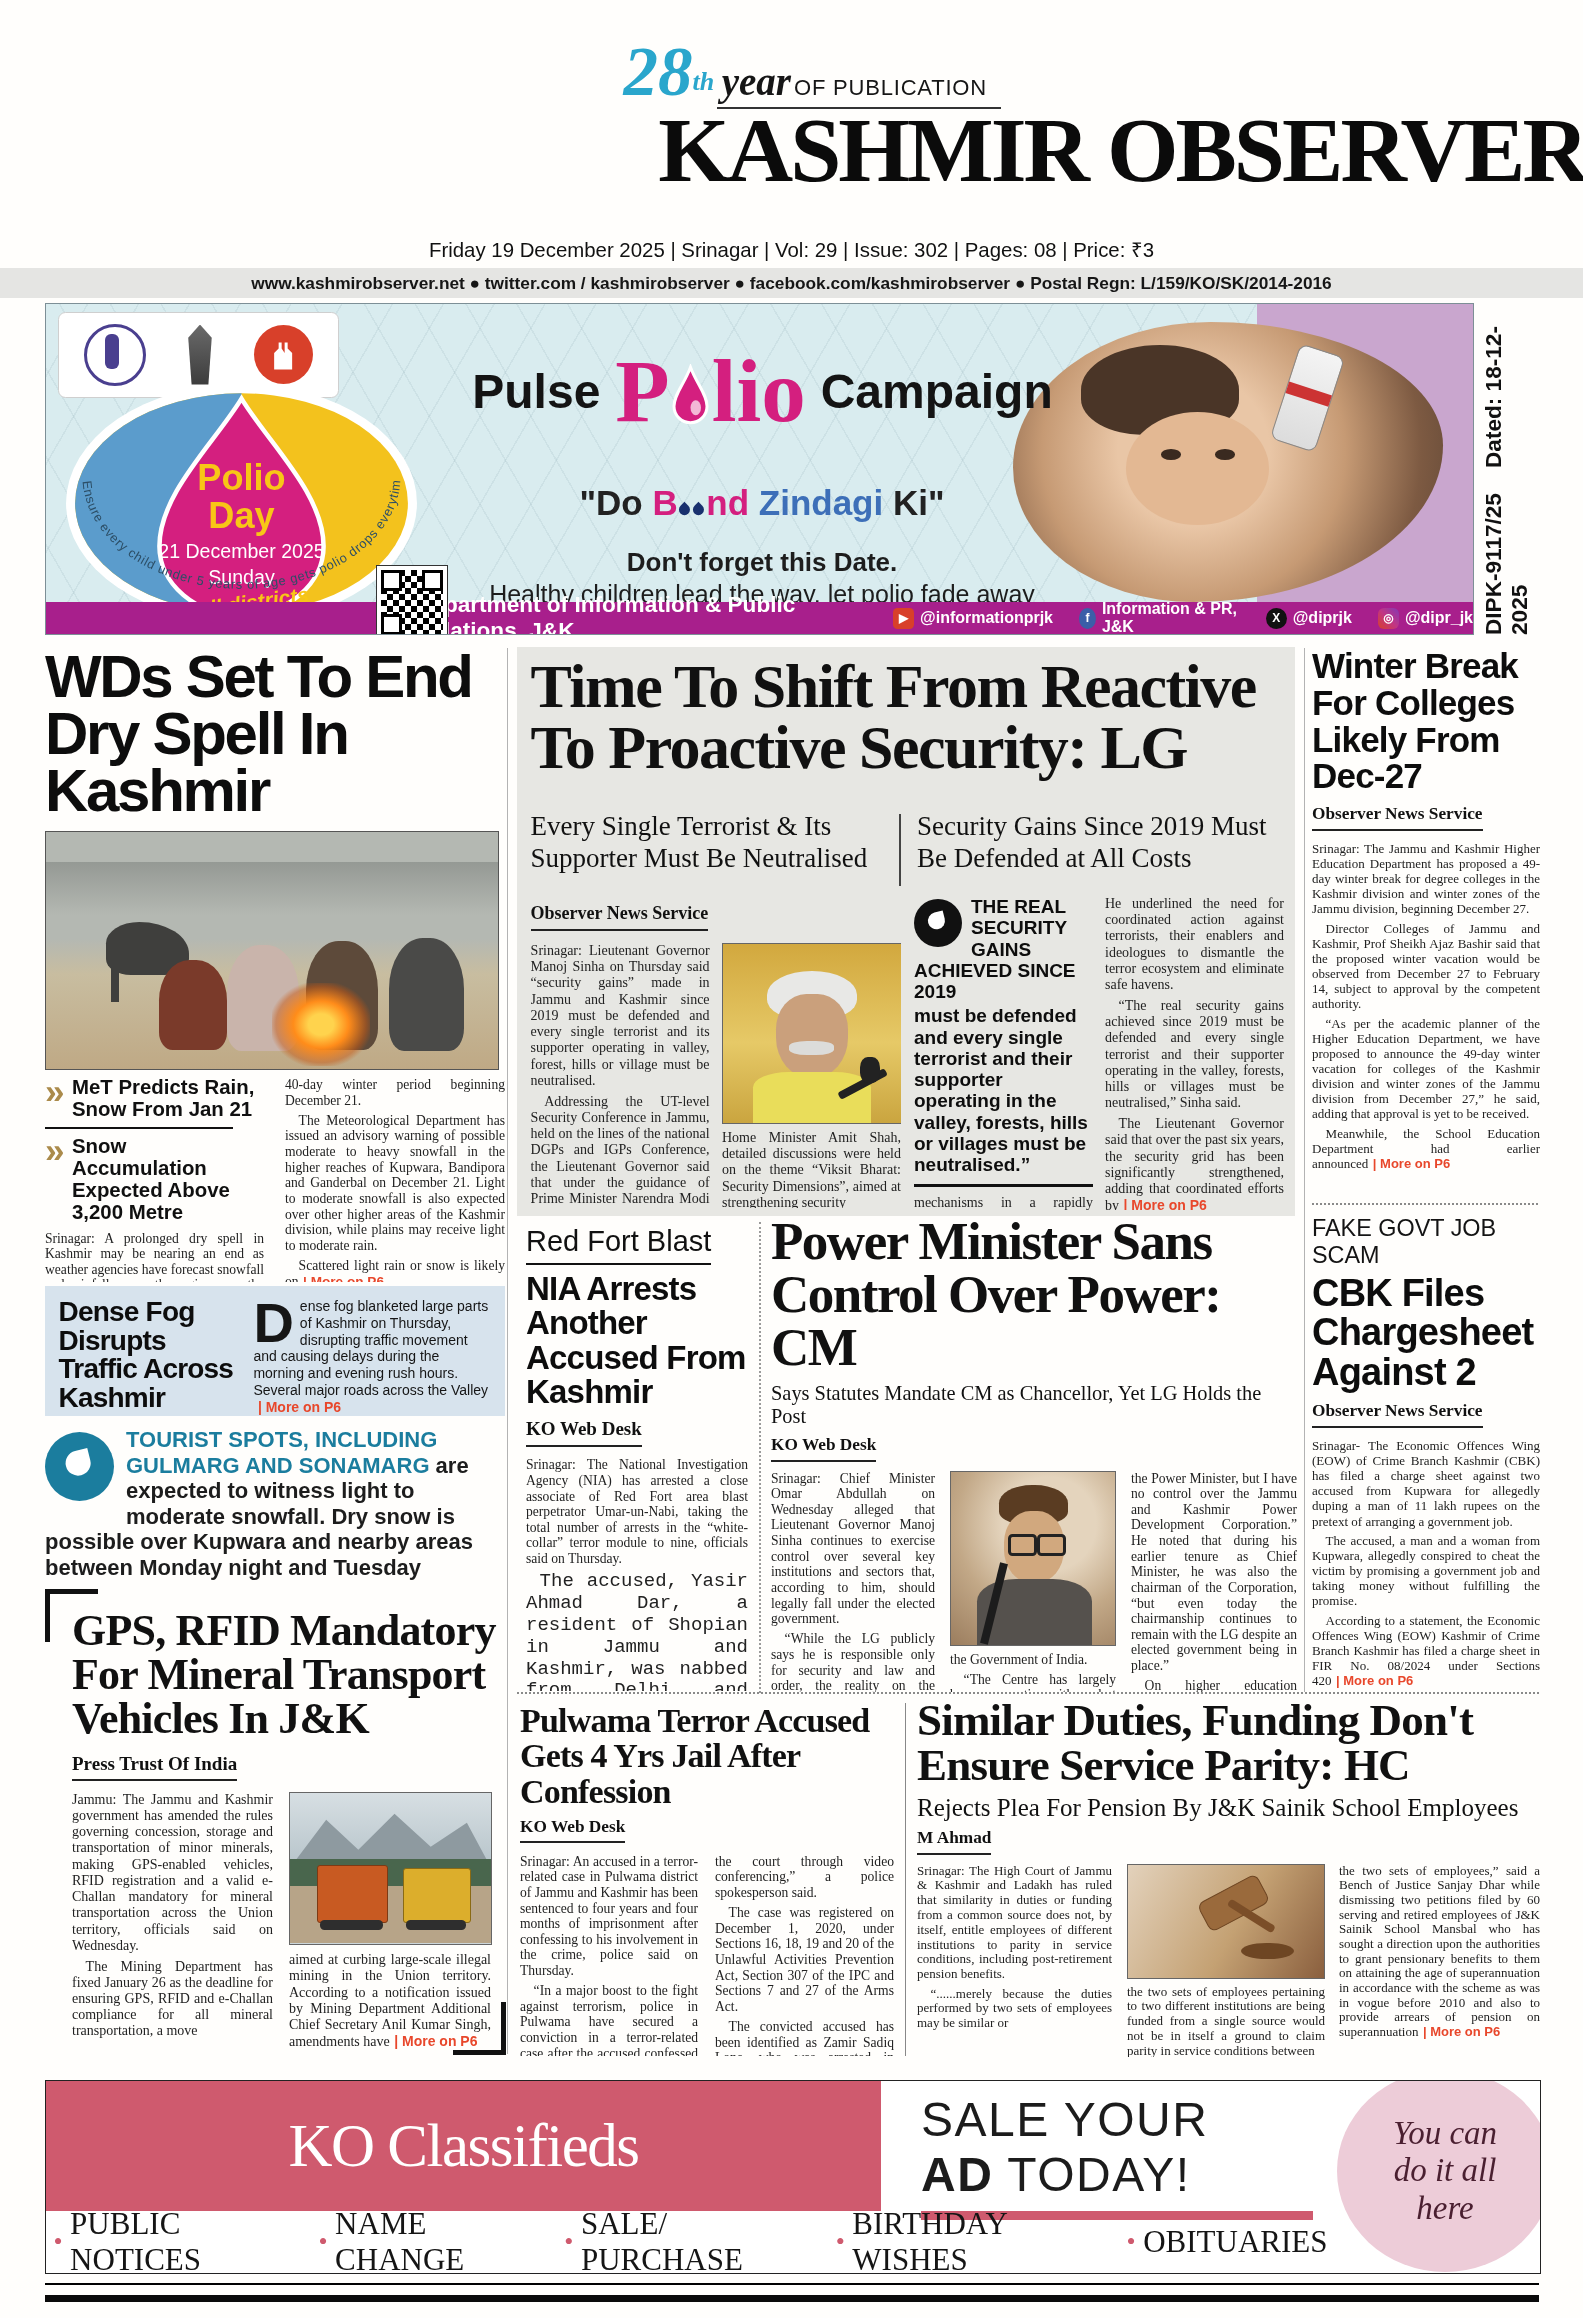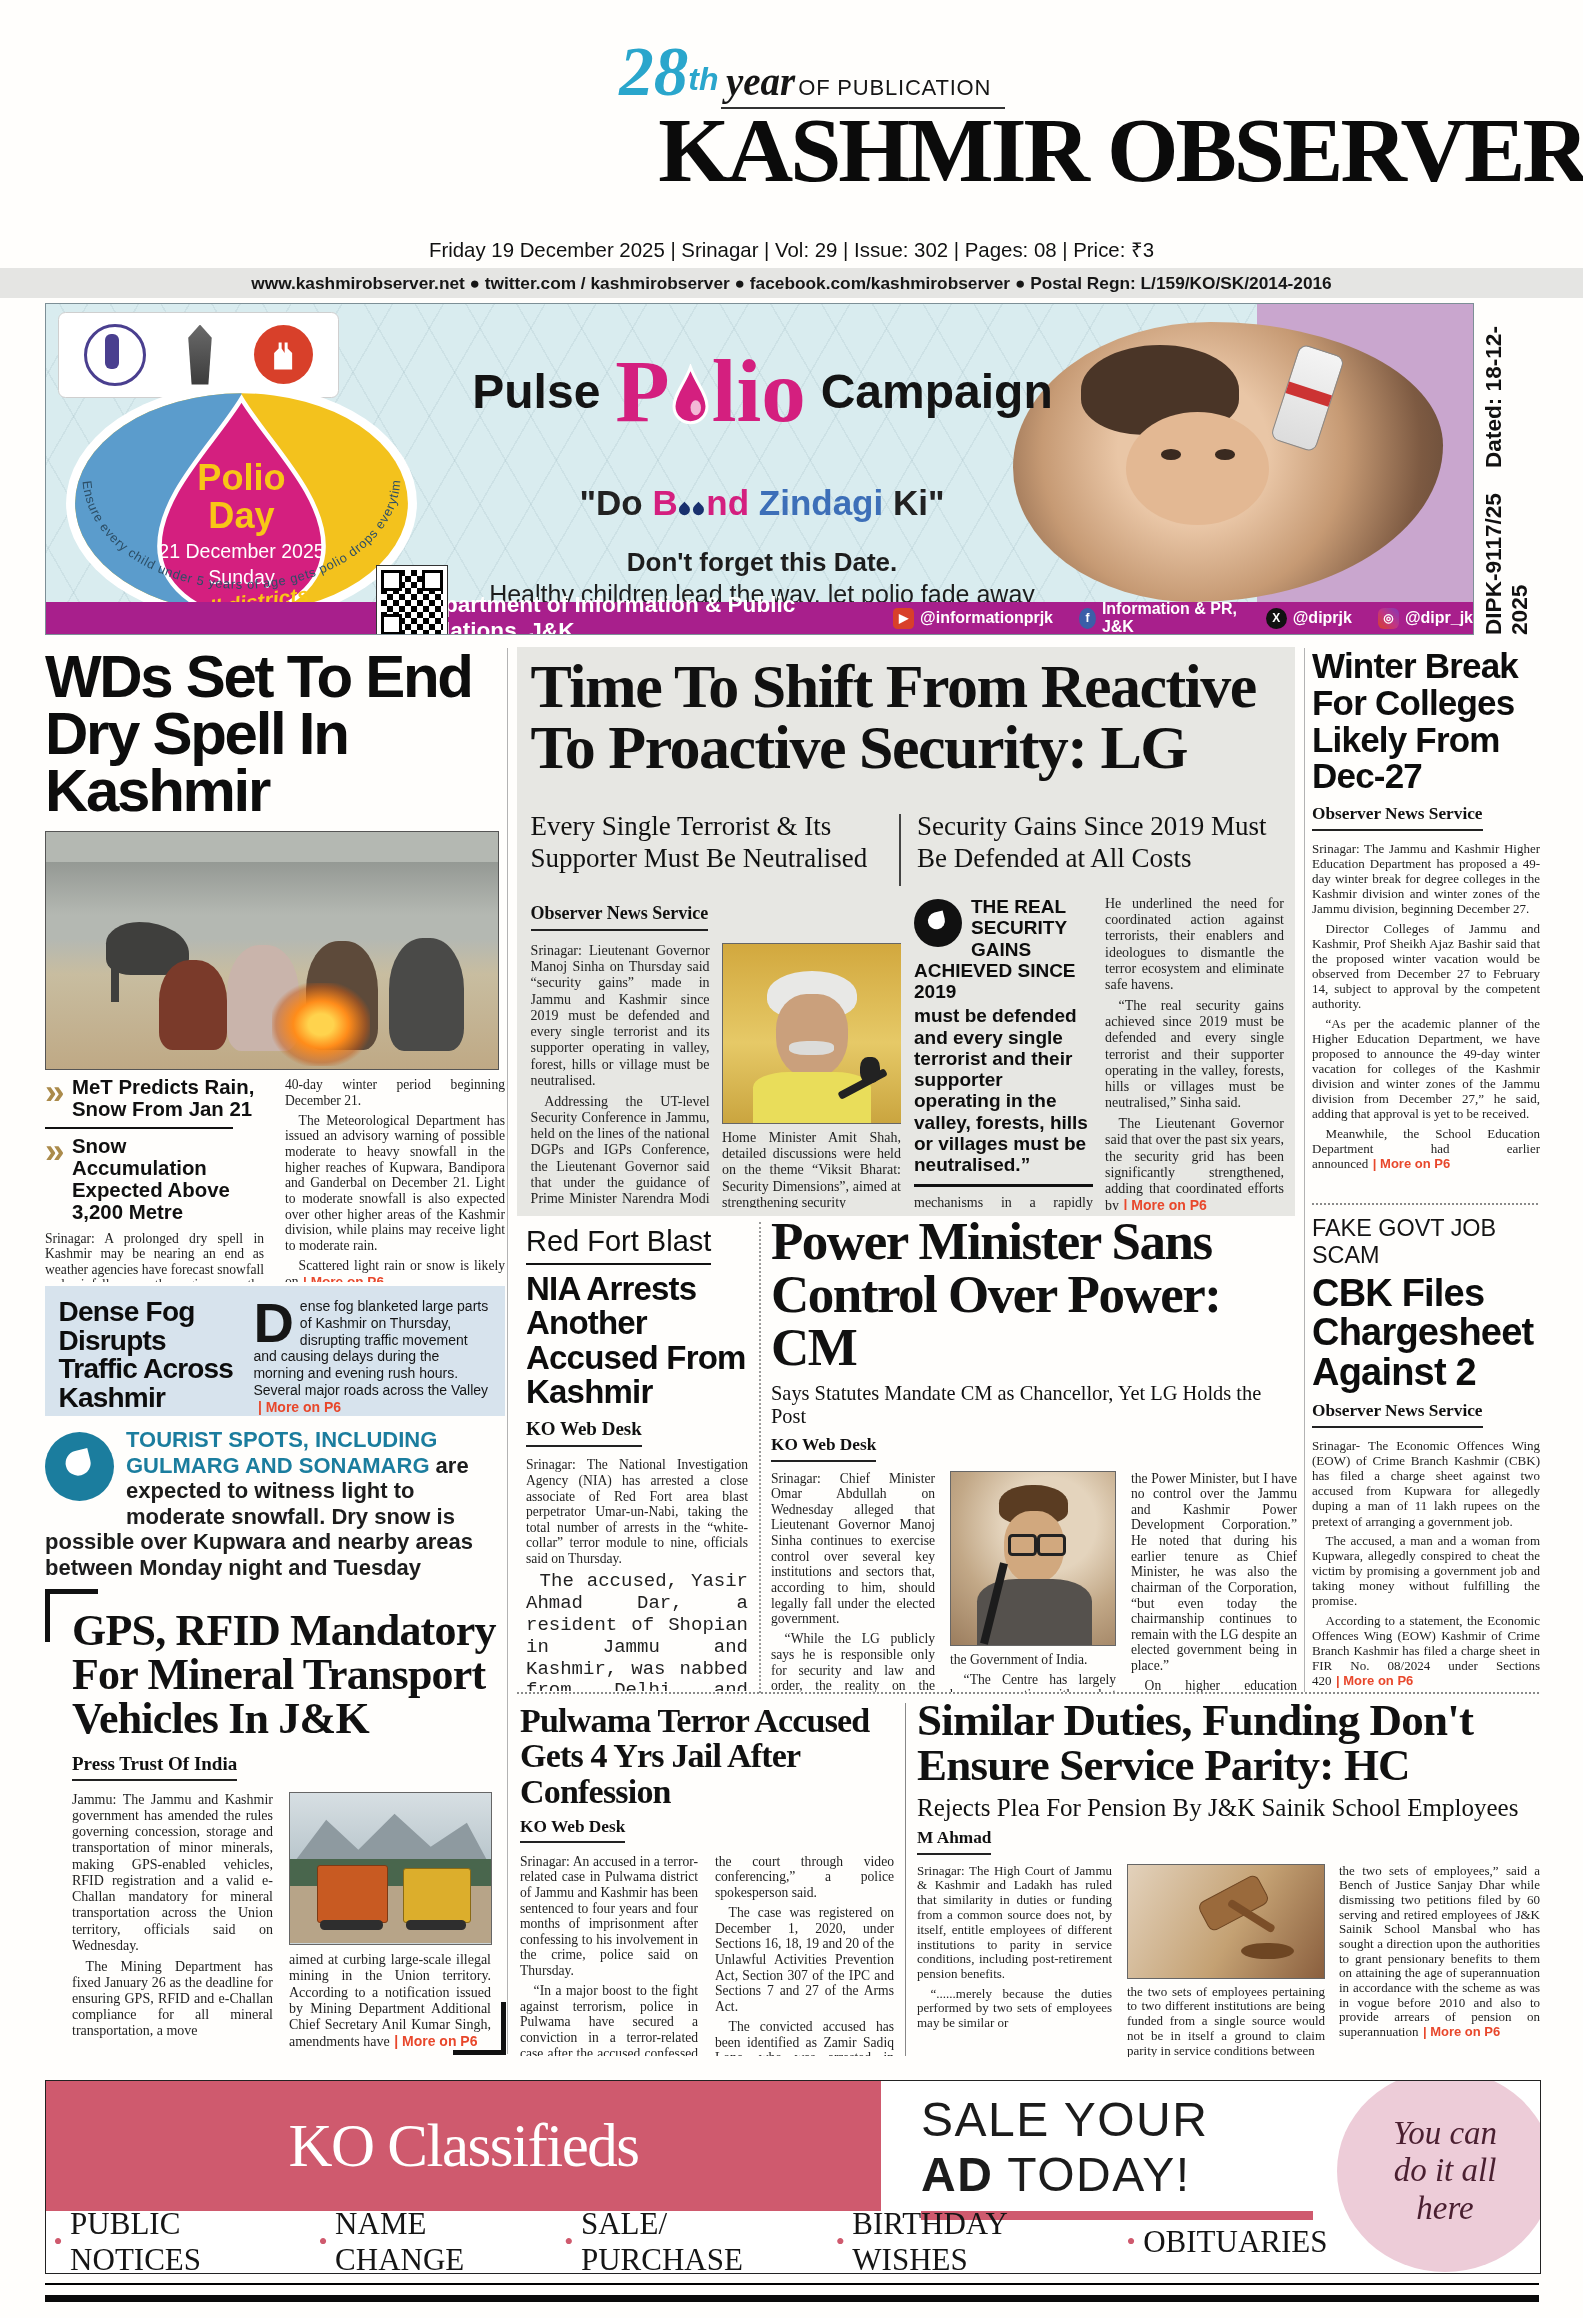--- a/index.html
+++ b/index.html
@@ -34,21 +34,21 @@
   .drop{display:inline-block;background:#18306e;width:11.3px;height:11.3px;border-radius:50% 0 50% 50%;
         transform:rotate(-45deg);margin:0 1.5px;}
 </style>
 </head>
 <body>
 
 <div class="page">
 
   <div class="abs" style="left:0;top:0;width:1583px;height:300px;">
     <div class="abs" style="left:0;top:33px;width:1583px;text-align:center;">
-      <span style="font-family:'Liberation Serif',serif;font-style:italic;font-weight:bold;font-size:69px;color:#2aa6cc;margin-left:41px;">28</span><sup style="font-family:Liberation Sans, sans-serif;font-style:italic;font-weight:bold;font-size:32px;color:#2aa6cc;vertical-align:super;">th</sup>
+      <span style="font-family:'Liberation Serif',serif;font-style:italic;font-weight:bold;font-size:69px;color:#2aa6cc;margin-left:41px;">28</span><sup style="font-family:Liberation Serif, serif;font-style:italic;font-weight:bold;font-size:26px;color:#2aa6cc;vertical-align:super;">th</sup>
       <span style="display:inline-block;border-bottom:2.3px solid #333;padding:0 13.6px 3px 4.5px;">
         <span style="font-family:'Liberation Serif',serif;font-style:italic;font-weight:bold;font-size:39px;color:#161616;">year</span>
         <span style="font-family:'Liberation Sans',sans-serif;font-size:22px;color:#161616;letter-spacing:0.8px;">OF PUBLICATION</span>
       </span>
     </div>
     <div class="abs" style="left:0;top:97px;width:1583px;text-align:right;padding-left:20px;">
       <span style="font-family:'Liberation Serif',serif;font-weight:bold;font-size:92px;letter-spacing:-3px;color:#0b0b0b;">KASHMIR OBSERVER</span><sup style="font-size:22.6px;color:#0b0b0b;vertical-align:super;">®</sup>
     </div>
     <div class="abs" style="left:0;top:235px;width:1583px;text-align:center;font-family:'Liberation Sans',sans-serif;font-size:20.4px;color:#111;">Friday 19 December 2025  | Srinagar | Vol: 29 | Issue: 302 | Pages: 08 | Price: ₹3</div>
     <div class="abs" style="left:0;top:268px;width:1583px;height:30px;line-height:30px;background:#e5e5e3;text-align:center;

